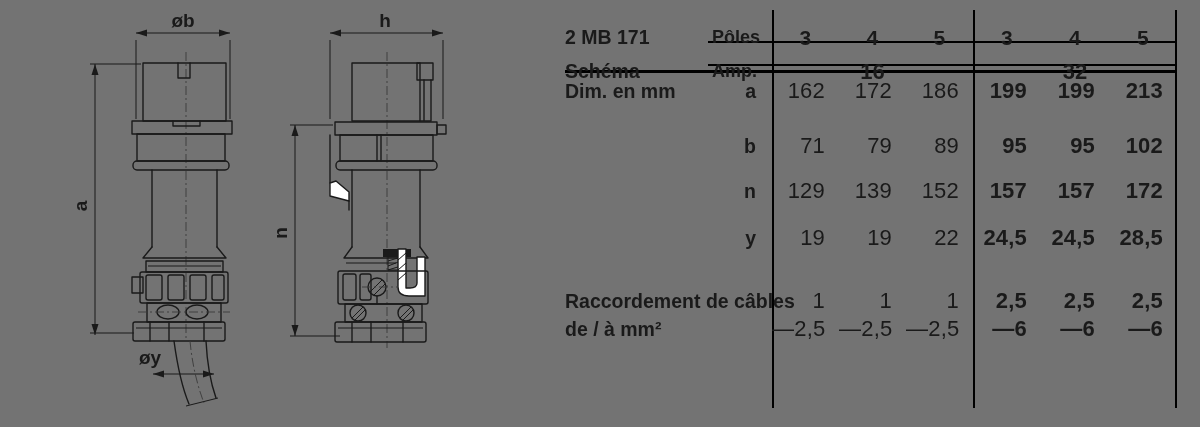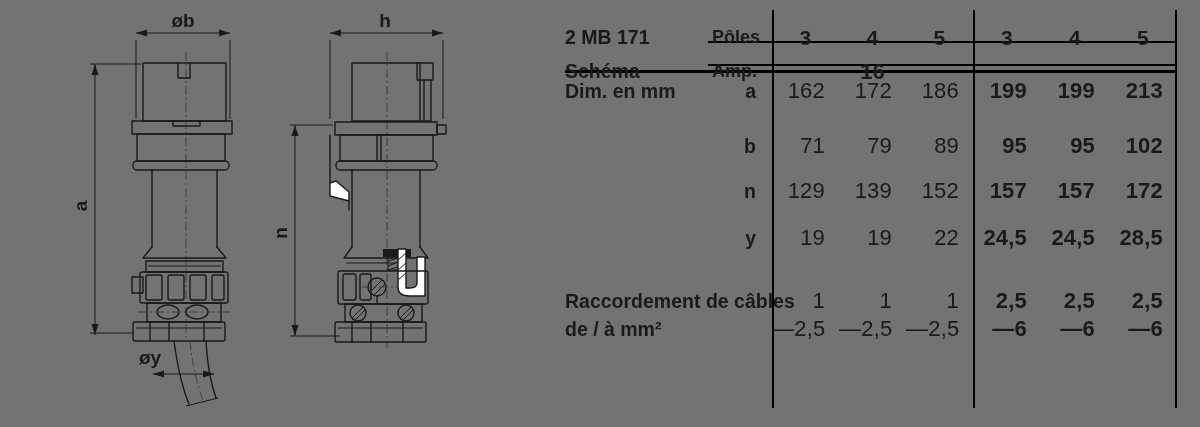--- a/index.html
+++ b/index.html
@@ -168,20 +168,21 @@
     <div class="hline" style="left:143px;top:33px;width:469px;height:1.5px;"></div>
     <div class="hline" style="left:143px;top:56px;width:469px;height:1.5px;"></div>
     <div class="hline" style="left:0;top:62px;width:612px;height:2.5px;"></div>
 
     <div class="trow" style="top:0;height:31px;margin-top:48px;">
       <div class="lblcol">
         <span class="lbl">Schéma</span>
         <span class="amp">Amp.</span>
       </div>
       <div class="gspan g1">16</div>
+      <div class="gspan g2">32</div>
     </div>
 
     <div class="trow" style="top:16px;height:27px;">
       <div class="lblcol">
         <span class="lbl">2 MB 171</span>
         <span class="amp">Pôles</span>
       </div>
       <div class="cell c1 hcell">3</div>
       <div class="cell c1 hcell">4</div>
       <div class="cell c1 hcell">5</div>

